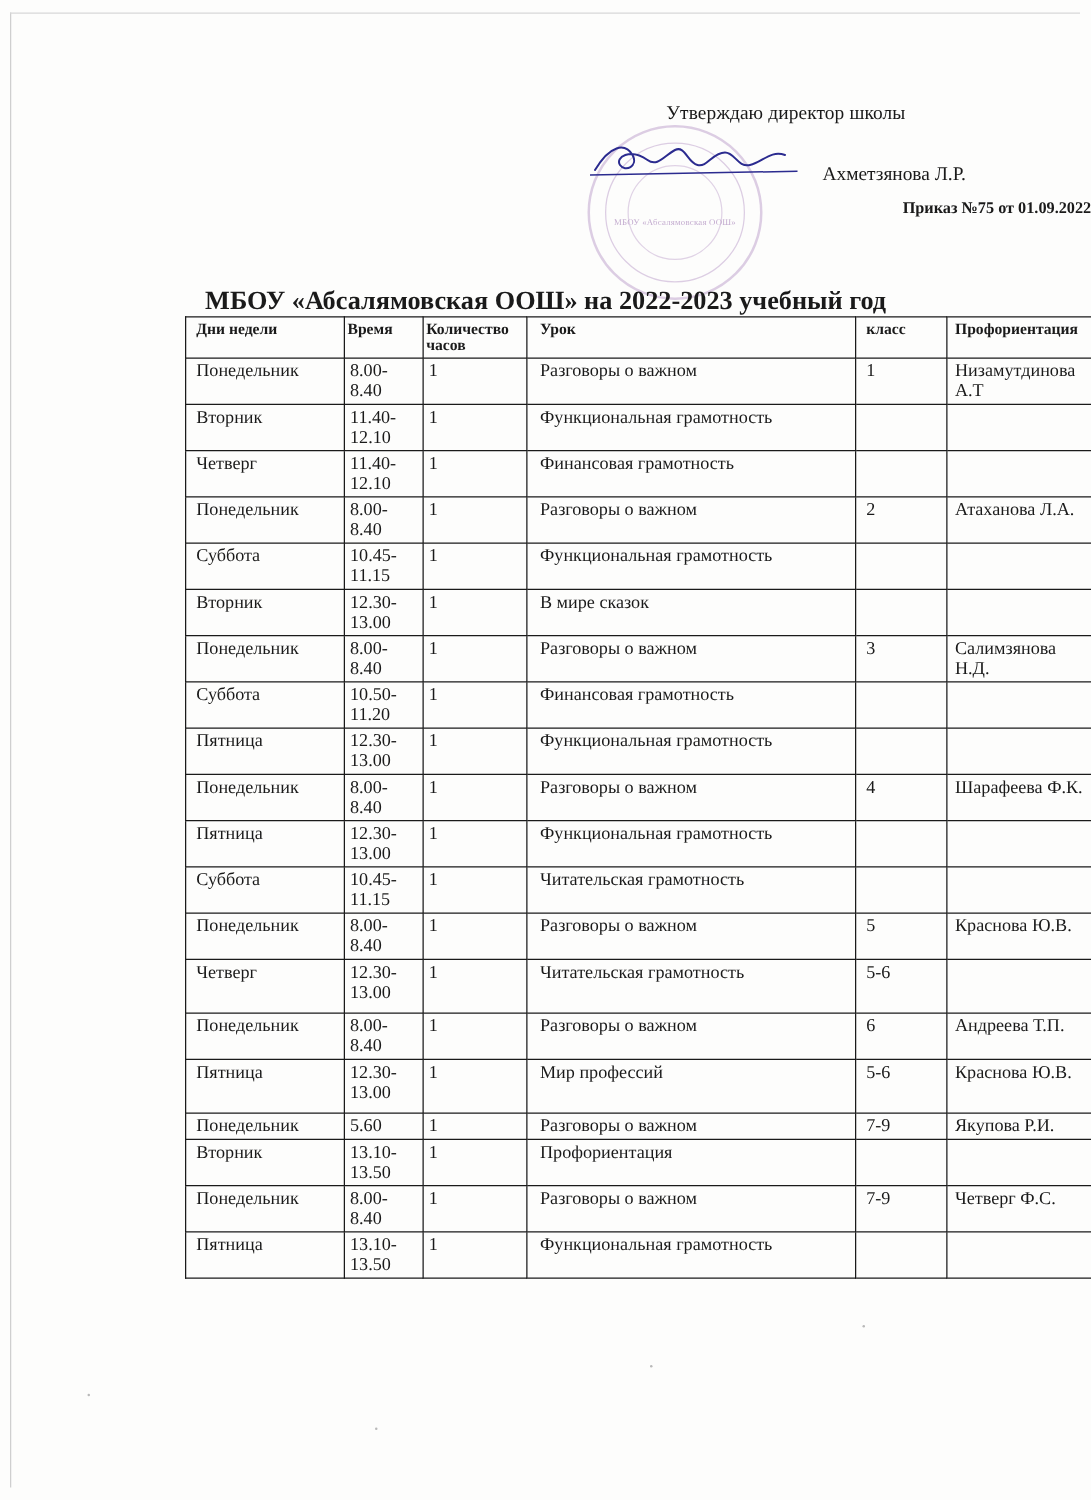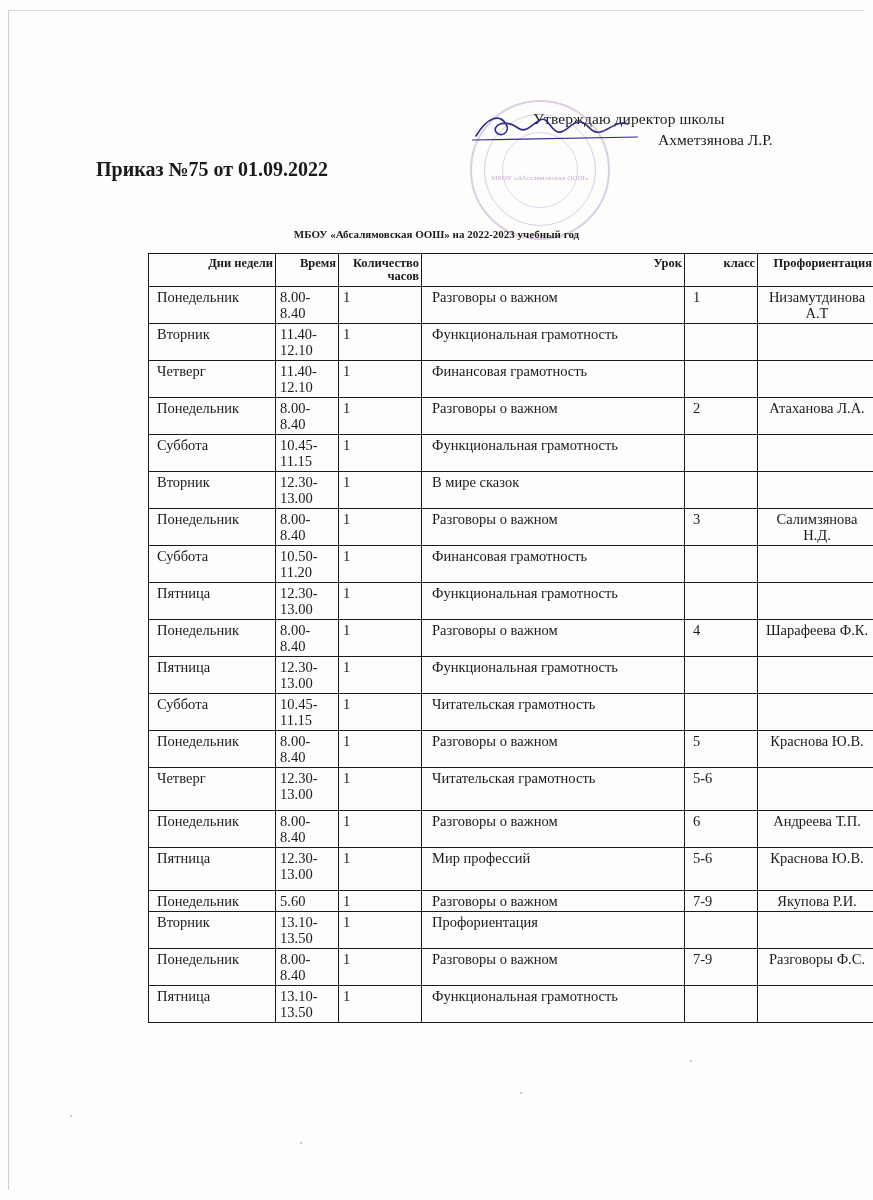--- a/index.html
+++ b/index.html
@@ -31,21 +31,20 @@
     width: 856px; height: 1px;
     background: #d8d8d8;
   }
   .approve-line {
     position: absolute;
     left: 533px;
     top: 82px;
     font-size: 15.5px;
     letter-spacing: .1px;
     white-space: nowrap;
-    margin-top: 28px;
   }
   .sign-name {
     position: absolute;
     left: 658px;
     top: 131px;
     font-size: 15.5px;
     white-space: nowrap;
   }
   
   .signature {
@@ -90,69 +89,69 @@
     text-align: center;
     font-size: 7px;
     color: rgba(110, 50, 140, .75);
     line-height: 9px;
     letter-spacing: .2px;
   }
   .order-line {
     position: absolute;
     left: 0; right: 0;
     top: 158px;
-    text-align: left;
-    font-size: 20px;
+    text-align: right;
+    font-size: 13px;
     font-weight: bold;
     padding-left: 96px;
   }
   .title1 {
     position: absolute;
     left: 0; right: 0;
     top: 196px;
     text-align: center;
     font-size: 17px;
     font-weight: bold;
   }
   .title2 {
     position: absolute;
     left: 0; right: 0;
     top: 228px;
     text-align: center;
-    font-size: 11px;
+    font-size: 21px;
     font-weight: bold;
   }
   table.sched {
     position: absolute;
     left: 148px;
     top: 253px;
     width: 672px;
     border-collapse: collapse;
     table-layout: fixed;
   }
   table.sched th, table.sched td {
     border: 1px solid #1a1a1a;
     padding: 2px 4px;
     vertical-align: top;
     font-size: 14.5px;
     line-height: 16px;
   }
   table.sched th {
-    text-align: right;
+    text-align: left;
     font-weight: bold;
     font-size: 12.5px;
     line-height: 13px;
     padding: 3px 2px;
   }
   .c-day   { width: 116px; padding-left: 8px !important; }
   .c-time  { width: 58px; }
   .c-hours { width: 78px; }
   .c-lesson{ width: 250px; padding-left: 10px !important; }
   .c-class { width: 62px; padding-left: 8px !important; }
-  .c-resp  { width: 108px; padding-left: 6px !important; text-align: center; }
+  .c-resp  { width: 108px; padding-left: 6px !important; }
 
   td.day { font-size: 15px; padding-top: 4px; padding-left: 8px; margin-left: 36px; }
   td.time { font-size: 13px; line-height: 14px; padding-top: 3px; margin-left: 36px; }
   td.hours { font-size: 14px; padding-top: 2px; padding-left: 5px; }
   td.lesson { font-size: 15px; padding-top: 4px; }
   td.klass { font-size: 15px; padding-top: 4px; }
   td.resp { font-size: 15px; padding-top: 4px; line-height: 17px; }
   td.tall { height: 38px; }
   .speck {
     position: absolute;
@@ -343,21 +342,21 @@
           <td class="lesson c-lesson">Профориентация</td>
           <td class="klass c-class"></td>
           <td class="resp c-resp"></td>
         </tr>
         <tr>
           <td class="day c-day">Понедельник</td>
           <td class="time c-time">8.00-<br>8.40</td>
           <td class="hours c-hours">1</td>
           <td class="lesson c-lesson">Разговоры о важном</td>
           <td class="klass c-class">7-9</td>
-          <td class="resp c-resp">Разговоры Ф.С.</td>
+          <td class="resp c-resp">Четверг Ф.С.</td>
         </tr>
         <tr>
           <td class="day c-day">Пятница</td>
           <td class="time c-time">13.10-<br>13.50</td>
           <td class="hours c-hours">1</td>
           <td class="lesson c-lesson">Функциональная грамотность</td>
           <td class="klass c-class"></td>
           <td class="resp c-resp"></td>
         </tr>
       </tbody>

